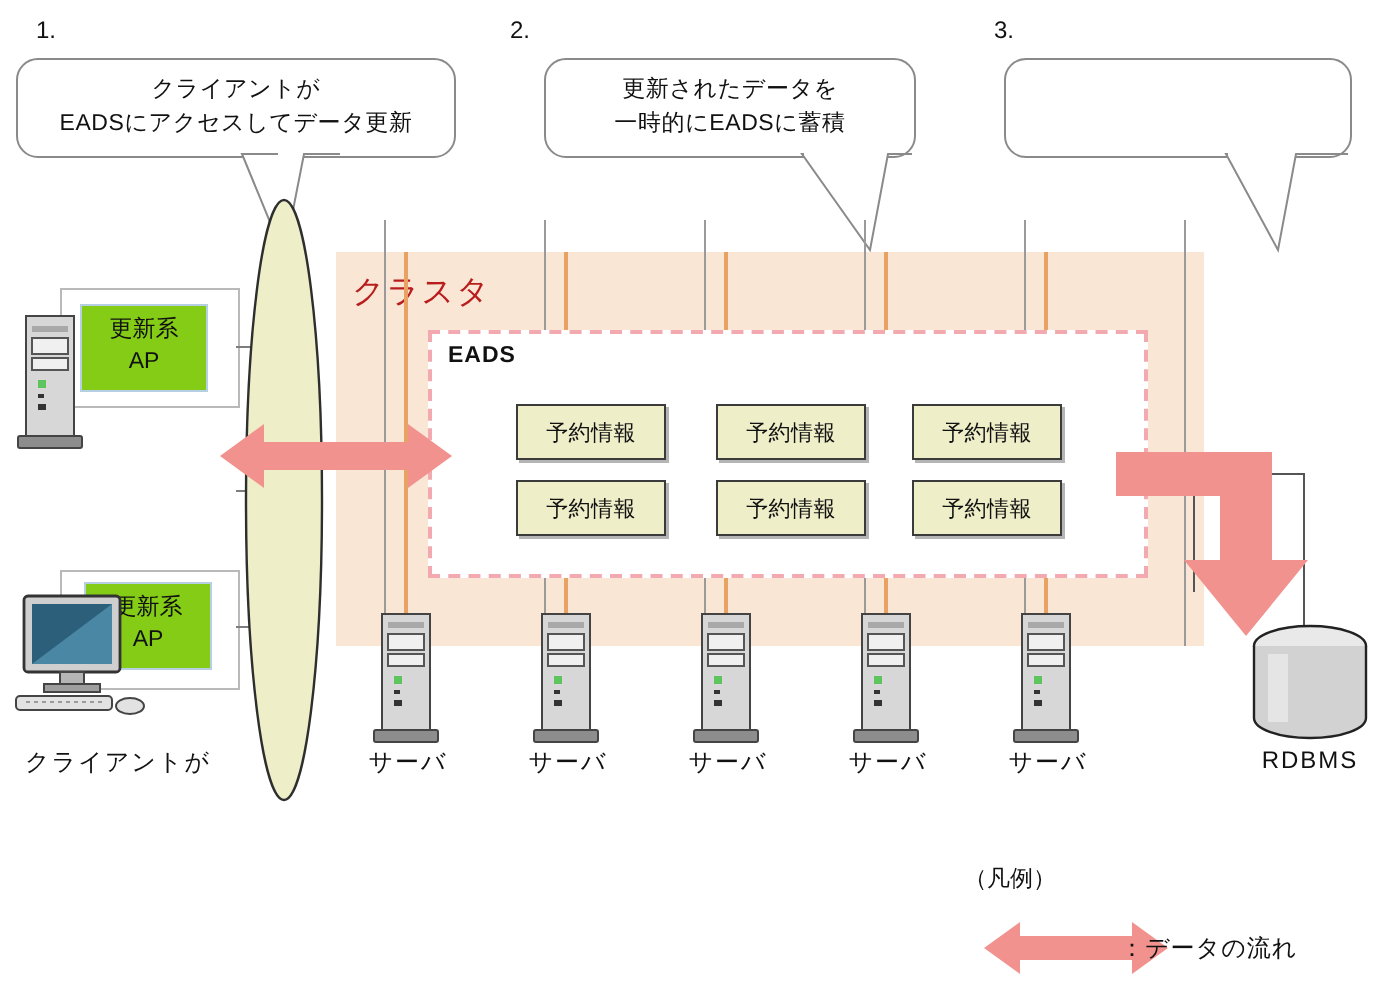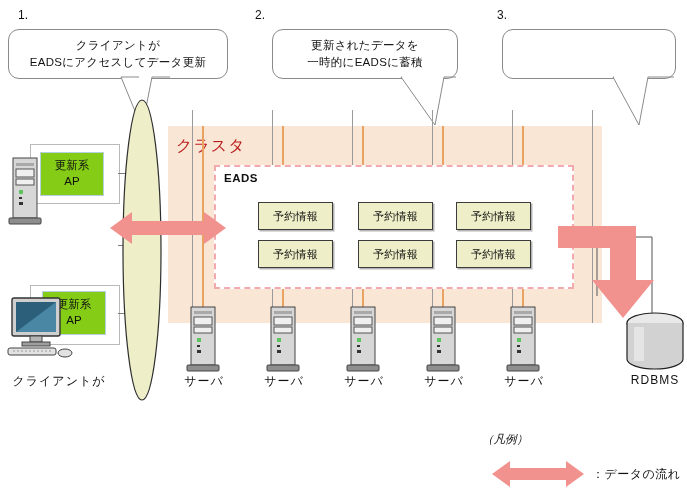--- a/index.html
+++ b/index.html
@@ -244,17 +244,17 @@
   <path d="M0,8 L78,8 L78,62 L96,62 L65,100 L34,62 L52,62 L52,30 L0,30 Z" fill="#f2928f"></path>
 </svg>
 
 <svg class="abs" style="left:624px;top:311px;" width="62" height="62">
   <ellipse cx="31" cy="12" rx="28" ry="10" fill="#e9e9e9" stroke="#222" stroke-width="1.2"></ellipse>
   <path d="M3,12 L3,48 A28,10 0 0 0 59,48 L59,12" fill="#d2d2d2" stroke="#222" stroke-width="1.2"></path>
   <rect x="10" y="16" width="10" height="34" fill="#f2f2f2" opacity=".6"></rect>
 </svg>
 <div class="caption" style="left:620px;top:373px;width:70px;">RDBMS</div>
 
-<div id="legend-title" style="left:482px;top:432px;font-style:italic;">（凡例）</div>
+<div id="legend-title" style="left:482px;top:432px;">（凡例）</div>
 <svg class="abs" style="left:492px;top:458px;" width="92" height="32">
   <polygon points="0,16 18,3 18,10 74,10 74,3 92,16 74,29 74,22 18,22 18,29" fill="#f2928f"></polygon>
 </svg>
-<div id="legend-text" style="left:592px;top:466px;text-align:center;">：データの流れ</div>
+<div id="legend-text" style="left:560px;top:466px;text-align:center;">：データの流れ</div>
 
 </body></html>

